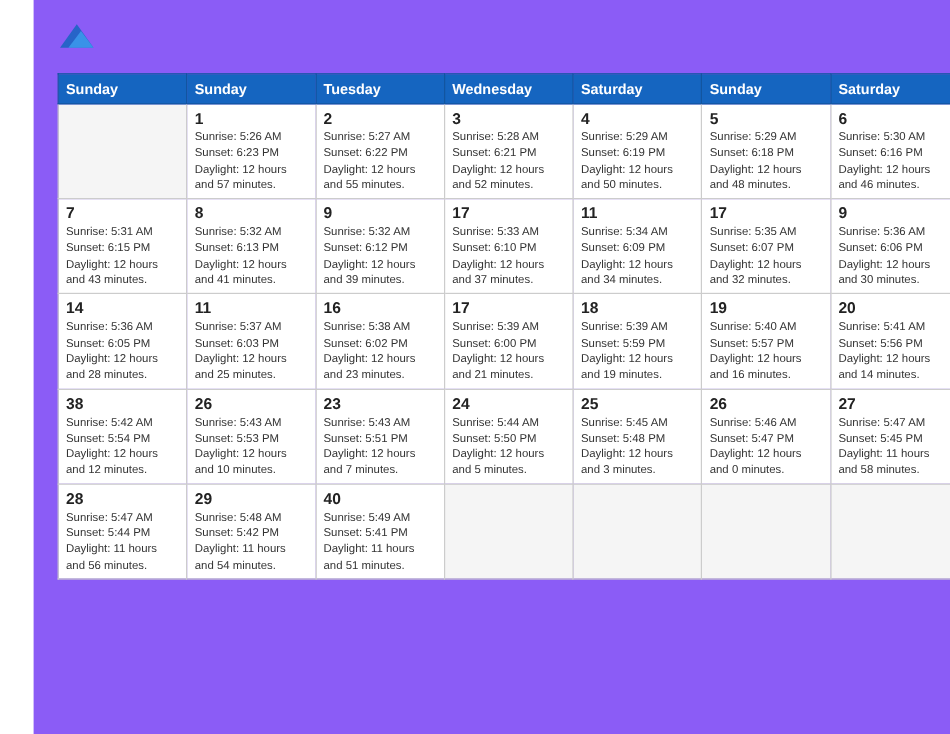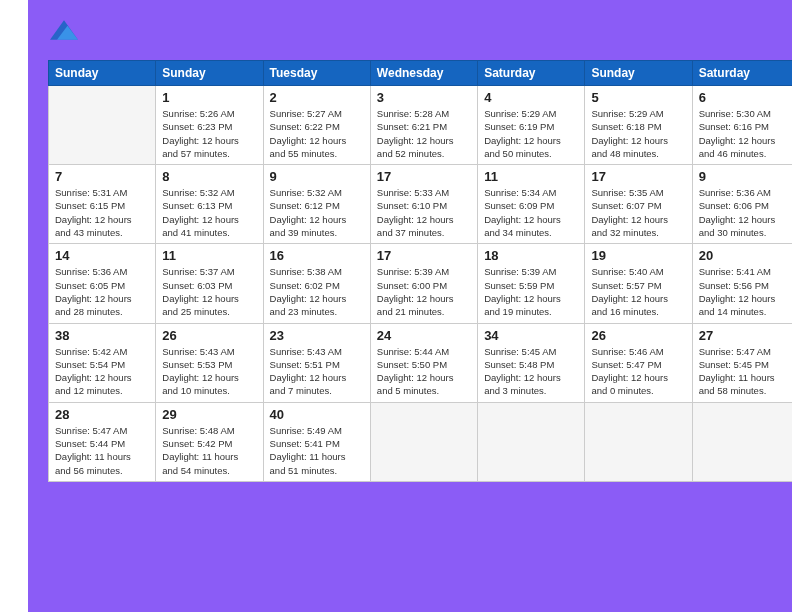--- a/index.html
+++ b/index.html
@@ -224,21 +224,21 @@
           </td>
           <td>
             <div class="day-num">23</div>
             <div class="day-info">Sunrise: 5:43 AM<br>Sunset: 5:51 PM<br>Daylight: 12 hours<br>and 7 minutes.</div>
           </td>
           <td>
             <div class="day-num">24</div>
             <div class="day-info">Sunrise: 5:44 AM<br>Sunset: 5:50 PM<br>Daylight: 12 hours<br>and 5 minutes.</div>
           </td>
           <td>
-            <div class="day-num">34</div>
+            <div class="day-num">25</div>
             <div class="day-info">Sunrise: 5:45 AM<br>Sunset: 5:48 PM<br>Daylight: 12 hours<br>and 3 minutes.</div>
           </td>
           <td>
             <div class="day-num">26</div>
             <div class="day-info">Sunrise: 5:46 AM<br>Sunset: 5:47 PM<br>Daylight: 12 hours<br>and 0 minutes.</div>
           </td>
           <td>
             <div class="day-num">27</div>
             <div class="day-info">Sunrise: 5:47 AM<br>Sunset: 5:45 PM<br>Daylight: 11 hours<br>and 58 minutes.</div>
           </td>

